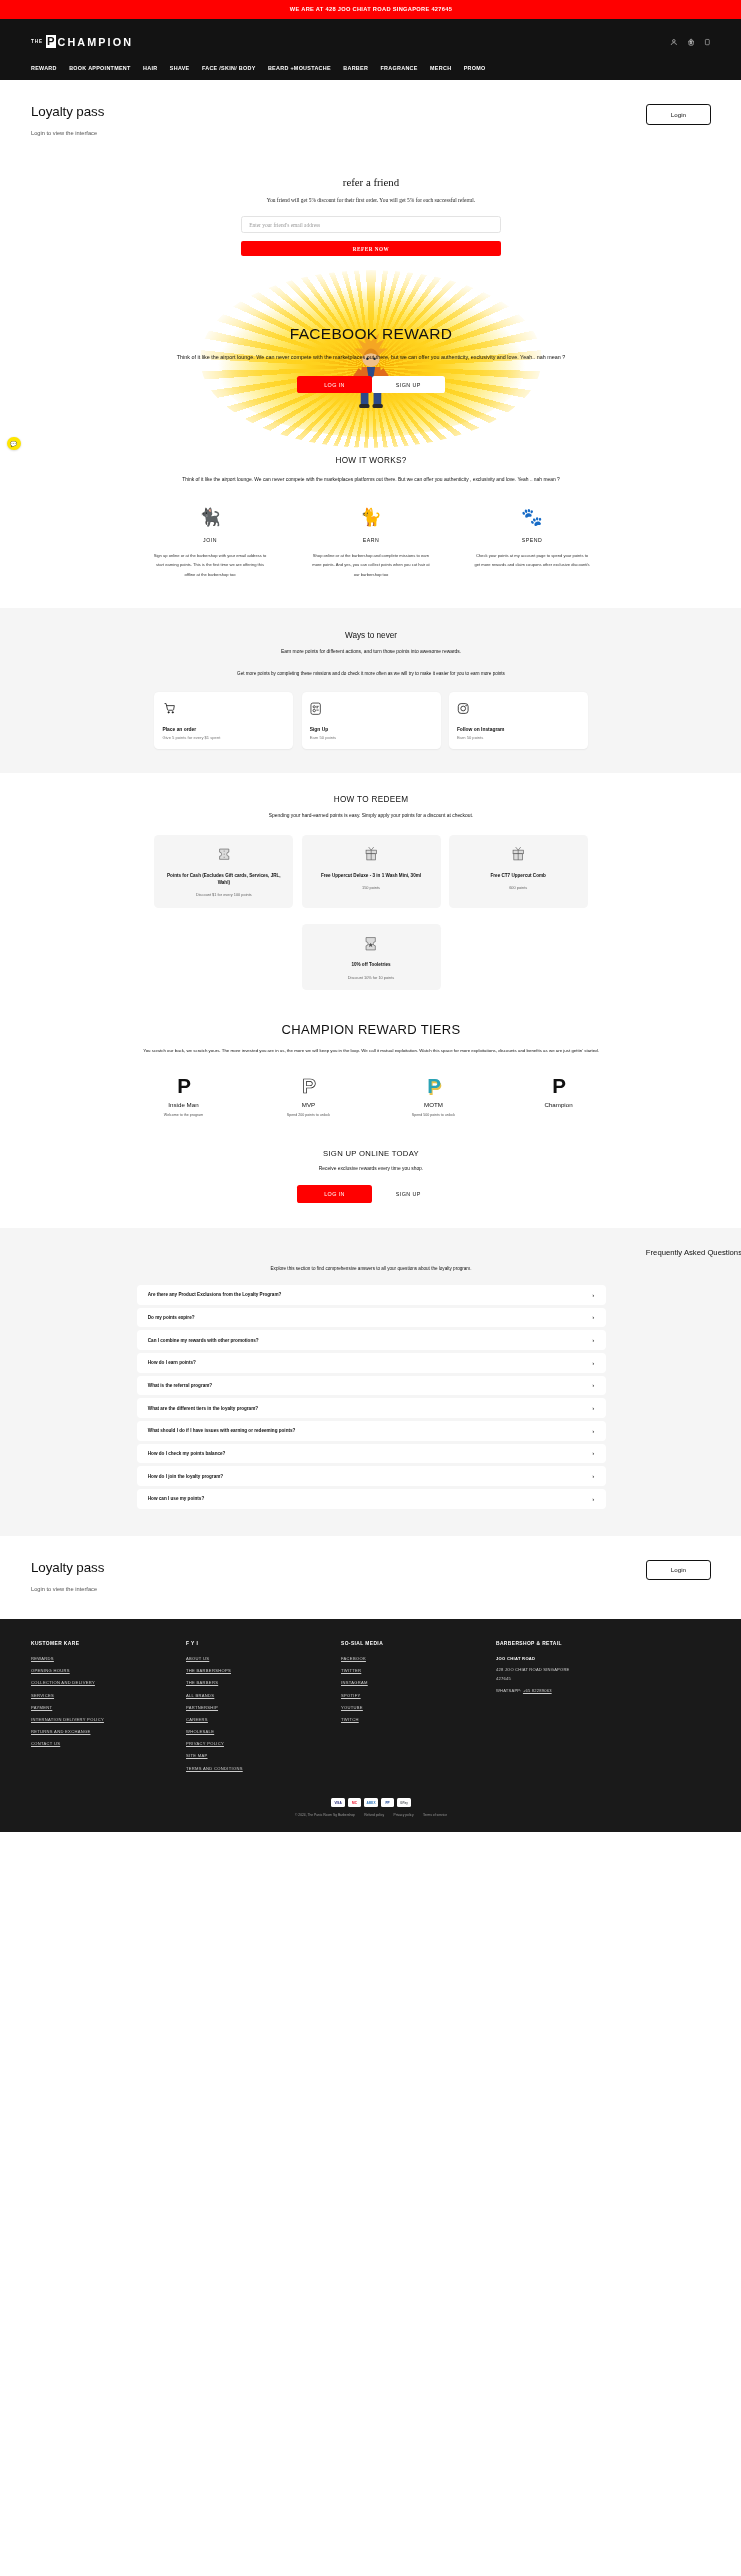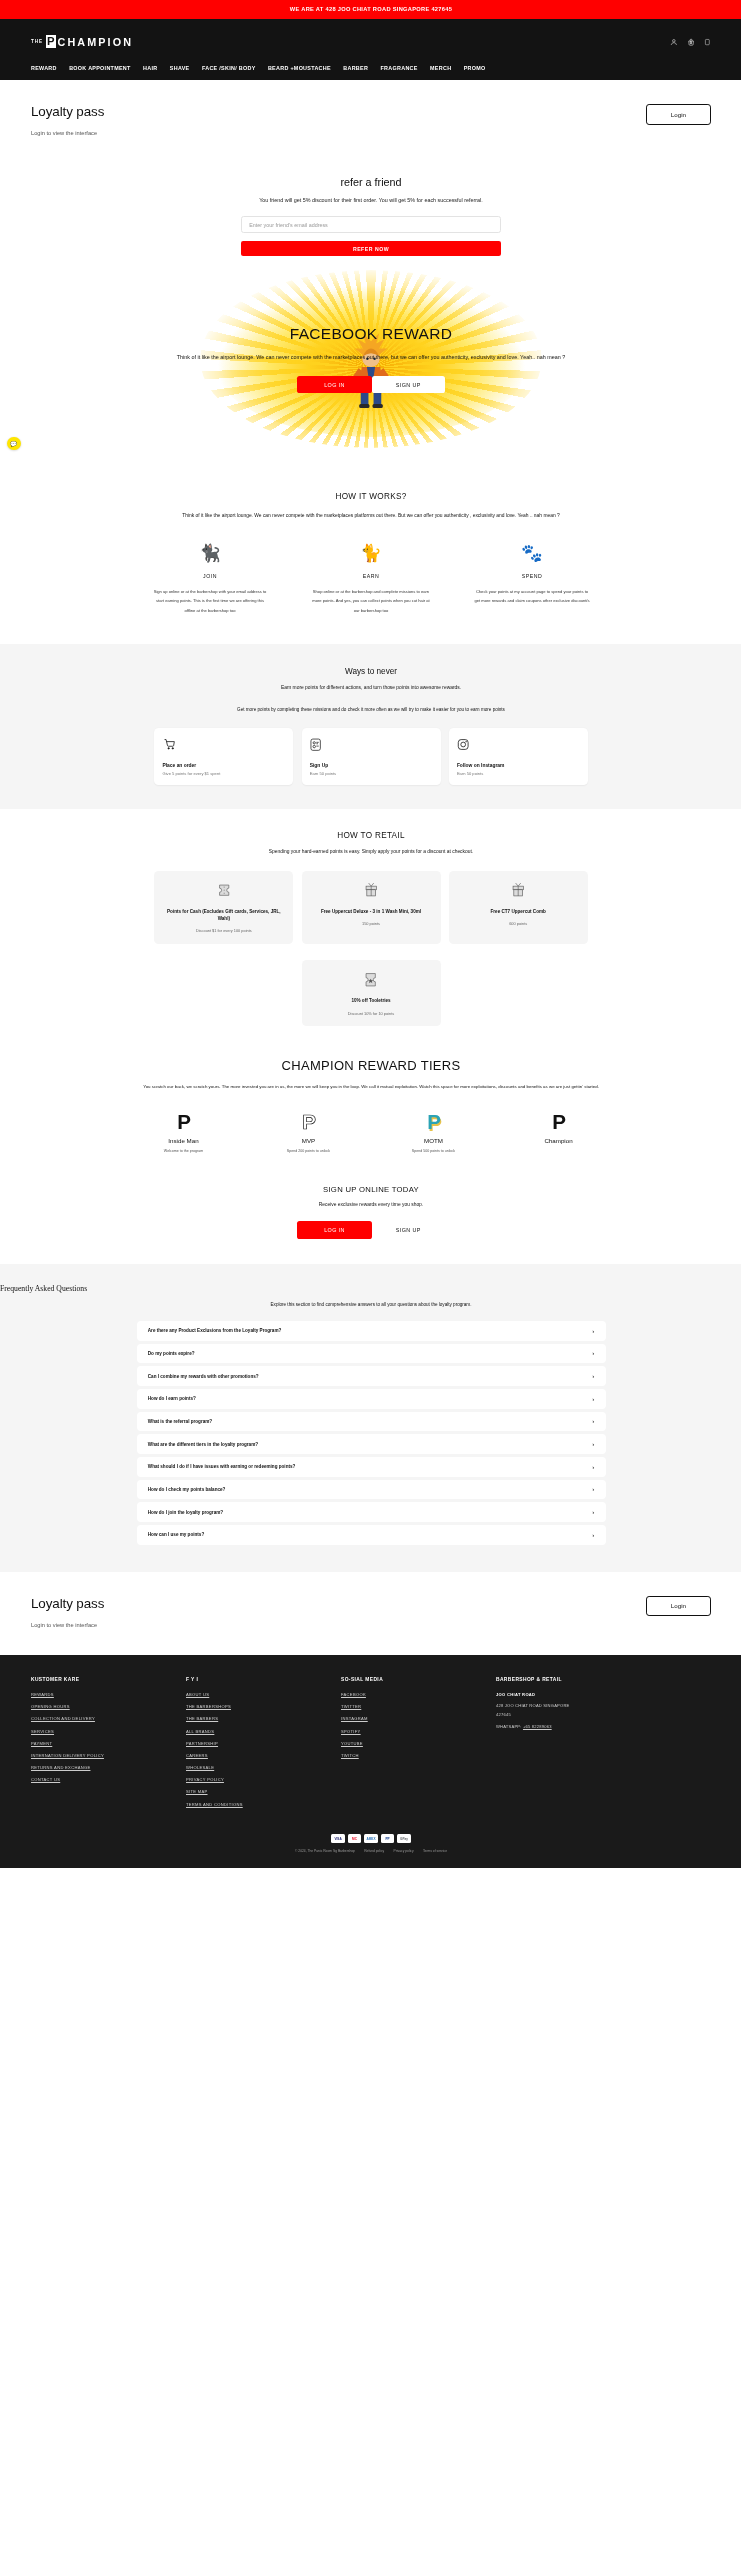--- a/index.html
+++ b/index.html
@@ -41,21 +41,21 @@
   .lp-bar { padding:24px 31px 20.6px; display:flex; align-items:flex-start; justify-content:space-between; background:#fff; }
   .lp-left h1 { font-size:13.4px; font-weight:400; letter-spacing:-0.1px; }
   .lp-left p { font-size:5.7px; color:#555; margin-top:11.3px; }
   .btn-outline {
     border:0.8px solid #111; background:#fff; color:#111;
     border-radius:3.1px; padding:5.7px 24px; font-size:6.2px; cursor:pointer;
     font-family:inherit;
   }
 
   
-  .refer { text-align:center; padding:18.5px 0 5.2px; }
+  .refer { text-align:center; padding:18.5px 0 5.2px;font-family:Liberation Serif, serif; }
   .refer h2 { font-size:10.8px; font-weight:400; }
   .refer p { font-size:5.4px; color:#222; max-width:258px; margin:7.2px auto 0; line-height:1.9; }
   .refer-form { width:260px; margin:11.3px auto 0; }
   .refer-input {
     width:100%; height:16.5px; border:0.5px solid #e3e3e3; border-radius:2.6px;
     padding:0 7.2px; font-size:5.4px; color:#444; font-family:inherit; background:#fff;
   }
   .refer-input::placeholder { color:#9a9a9a; }
   .refer-btn {
     width:100%; margin-top:8.2px; height:15.5px; background:#ff0000; border:none; color:#fff;
@@ -94,21 +94,21 @@
     background:#ff0000; color:#fff; border:none; padding:5.7px 27px; border-radius:2.6px;
     font-size:5.4px; letter-spacing:0.4px; cursor:pointer; font-family:inherit;
   }
   .btn-ghost {
     background:#fff; color:#111; border:none; padding:5.7px 24px; border-radius:2.6px;
     font-size:5.4px; letter-spacing:0.4px; cursor:pointer; font-family:inherit;
   }
 
   
   .hiw { text-align:center; padding:12.4px 0 5.2px; }
-  .hiw h2 { font-size:8.2px; letter-spacing:0.3px; font-weight:400;margin-top:36px; }
+  .hiw h2 { font-size:8.2px; letter-spacing:0.3px; font-weight:400; }
   .hiw > p { font-size:4.9px; max-width:392px; margin:9.3px auto 0; line-height:2.1; color:#111; }
   .hiw-cols { display:flex; justify-content:center; gap:43px; margin-top:20.6px; }
   .hiw-col { width:118px; text-align:center; }
   .hiw-emoji { font-size:17.5px; line-height:1; height:24px; display:flex; align-items:center; justify-content:center; }
   .hiw-col h3 { font-size:5.2px; letter-spacing:0.5px; font-weight:400; margin-top:7.2px; }
   .hiw-col p { font-size:4.1px; color:#333; line-height:2.3; margin-top:8.2px; }
 
   
   .earn { background:#f5f5f5; padding:23px 0 24px; margin-top:24px; text-align:center; }
   .earn h2 { font-size:8.2px; font-weight:400; }
@@ -146,21 +146,21 @@
   .tier p { font-size:3.6px; color:#555; margin-top:4.6px; }
 
   
   .signup { text-align:center; padding:11.3px 0 25px; }
   .signup h2 { font-size:7.7px; letter-spacing:0.3px; font-weight:400; }
   .signup > p { font-size:4.9px; margin-top:8.2px; }
   .signup-cta { margin-top:14.4px; display:flex; justify-content:center; align-items:center; }
 
   
   .faq { background:#f5f5f5; padding:20.6px 0 27px; }
-  .faq h2 { font-size:7.7px; font-weight:400; text-align:left;font-family:Liberation Serif, serif; }
+  .faq h2 { font-size:7.7px; font-weight:400; text-align:right; }
   .faq > p.sub { font-size:4.6px; text-align:center; margin-top:8.2px; }
   .faq-list { width:469px; margin:14.4px auto 0; display:flex; flex-direction:column; gap:3.1px; }
   .faq-item {
     background:#fff; border-radius:4.1px; height:19.6px; padding:0 11.3px;
     display:flex; align-items:center; justify-content:space-between; cursor:pointer;
   }
   .faq-q { font-size:4.6px; font-weight:700; }
   .chev { font-size:6.2px; color:#111; line-height:1; }
 
   
@@ -358,21 +358,21 @@
               <circle cx="17.6" cy="6.6" r="1.2" fill="#111" stroke="none"></circle>
           </svg>
         </div>
         <h4>Follow on Instagram</h4>
         <p>Earn 50 points</p>
       </div>
     </div>
   </section>
 
   <section class="redeem">
-    <h2>HOW TO RETAIL</h2>
+    <h2>HOW TO REDEEM</h2>
     <p>Spending your hard-earned points is easy. Simply apply your points for a discount at checkout.</p>
     <div class="redeem-row">
       <div class="redeem-card">
         <div class="redeem-ic">
           <svg width="14.4" height="14.4" viewBox="0 0 28 28" fill="#dcdcdc" stroke="#555" stroke-width="1.2">
             <path d="M5 4h18v6a3 3 0 0 0 0 8v6H5v-6a3 3 0 0 0 0-8V4z"></path>
             <path d="M14 7v2M14 13v2M14 19v2" stroke="#555"></path>
           </svg>
         </div>
         <h4>Points for Cash (Excludes Gift cards, Services, JRL, Wahl)</h4>

